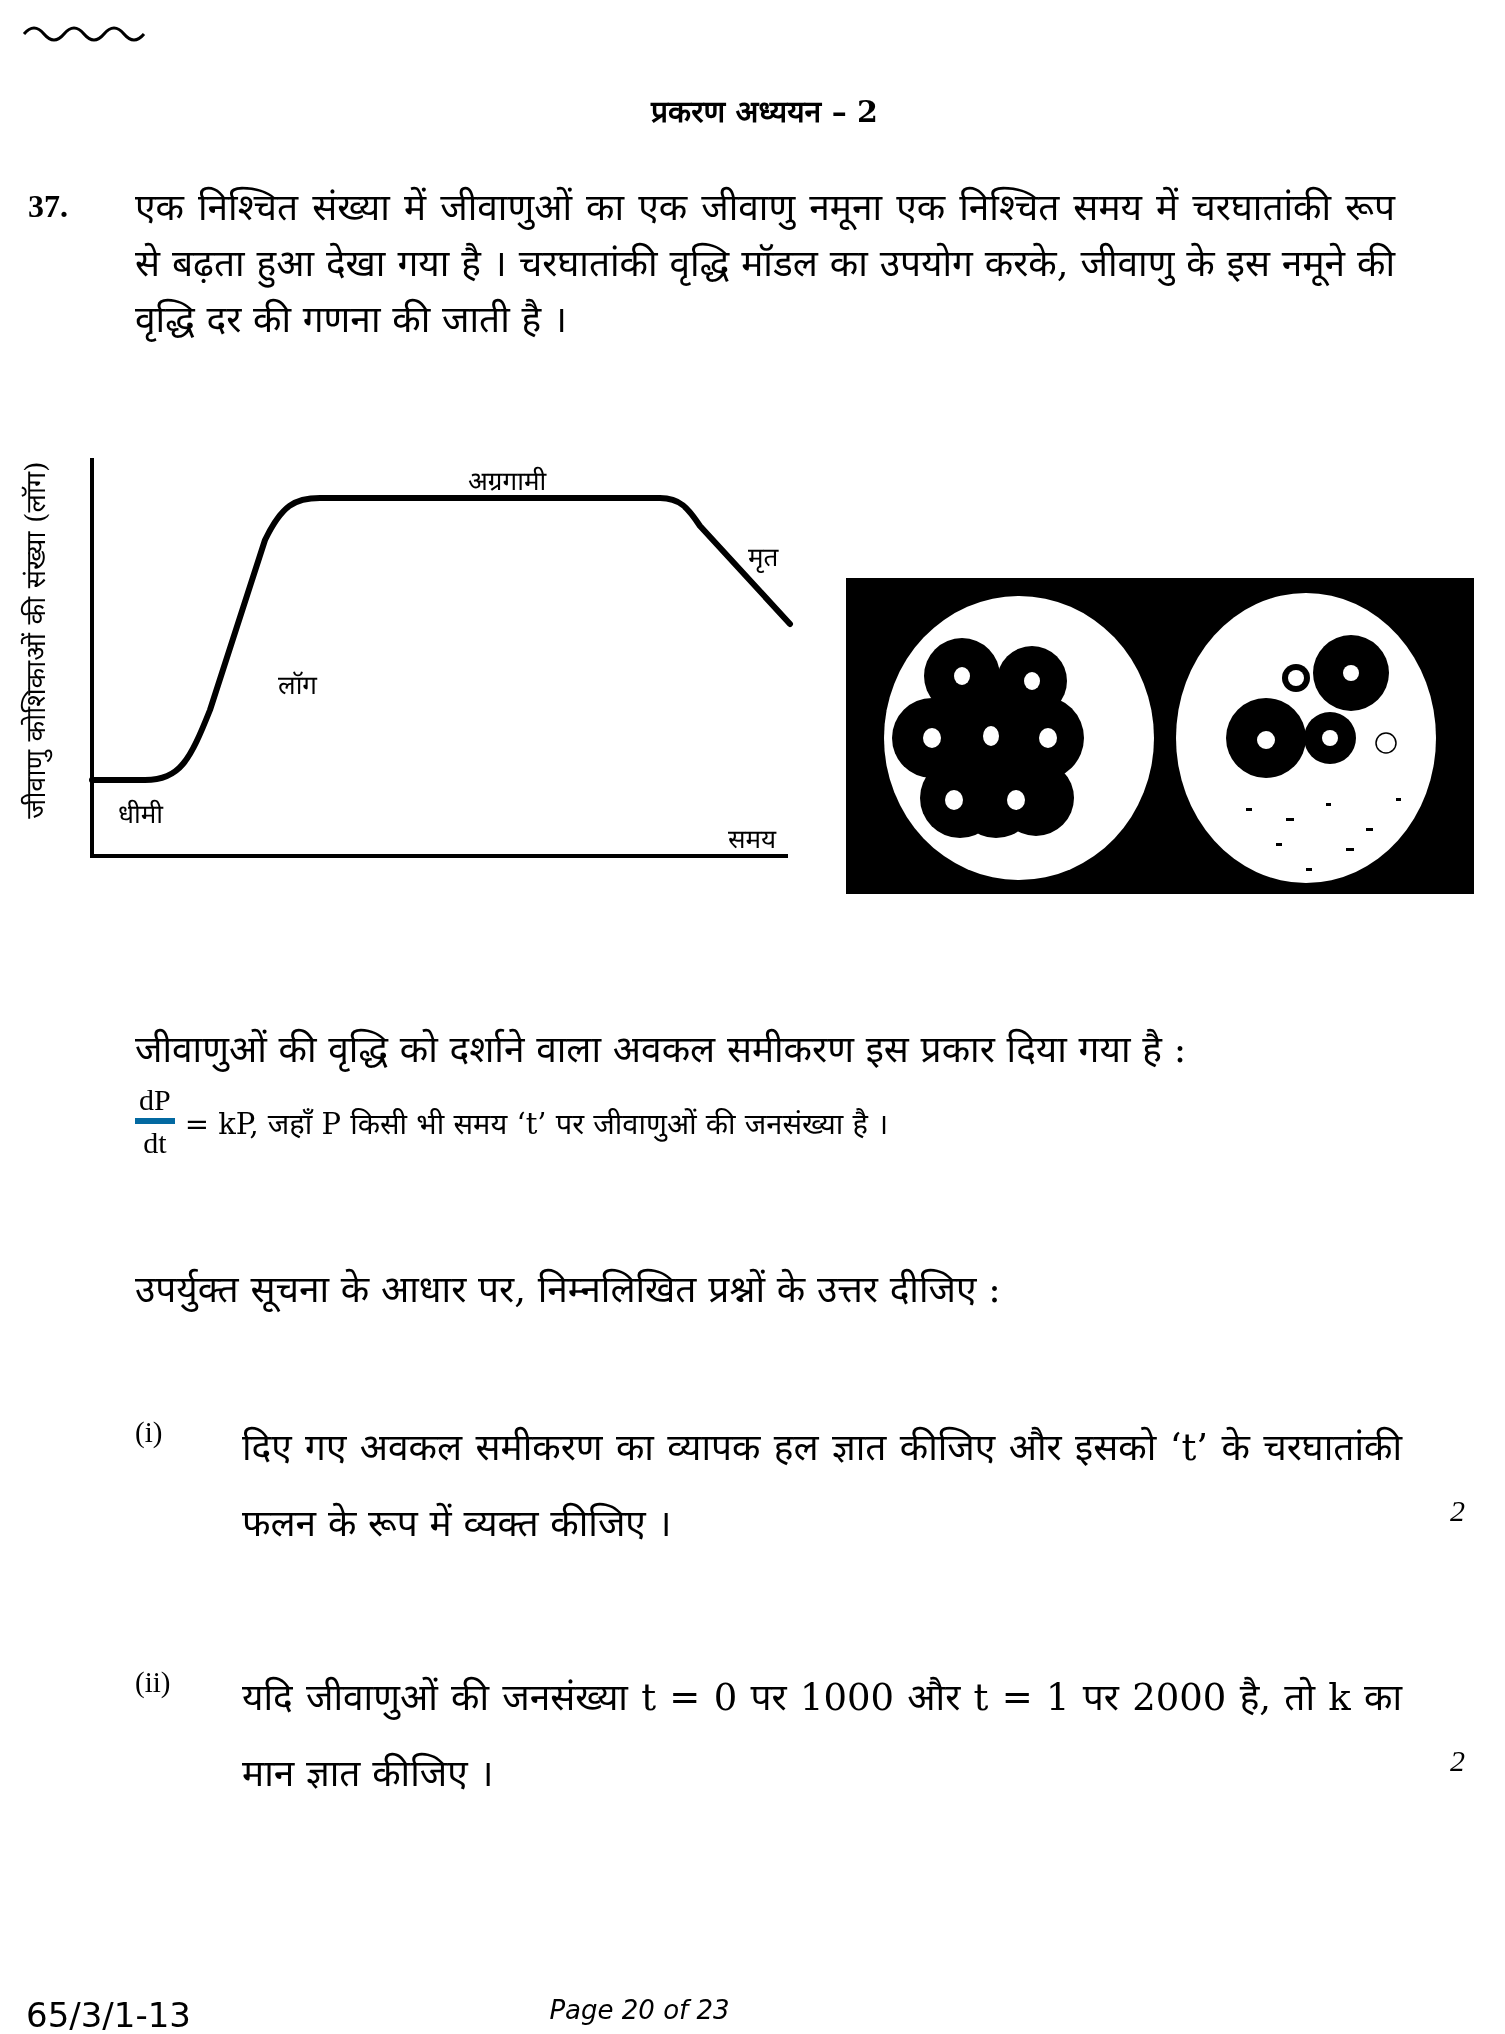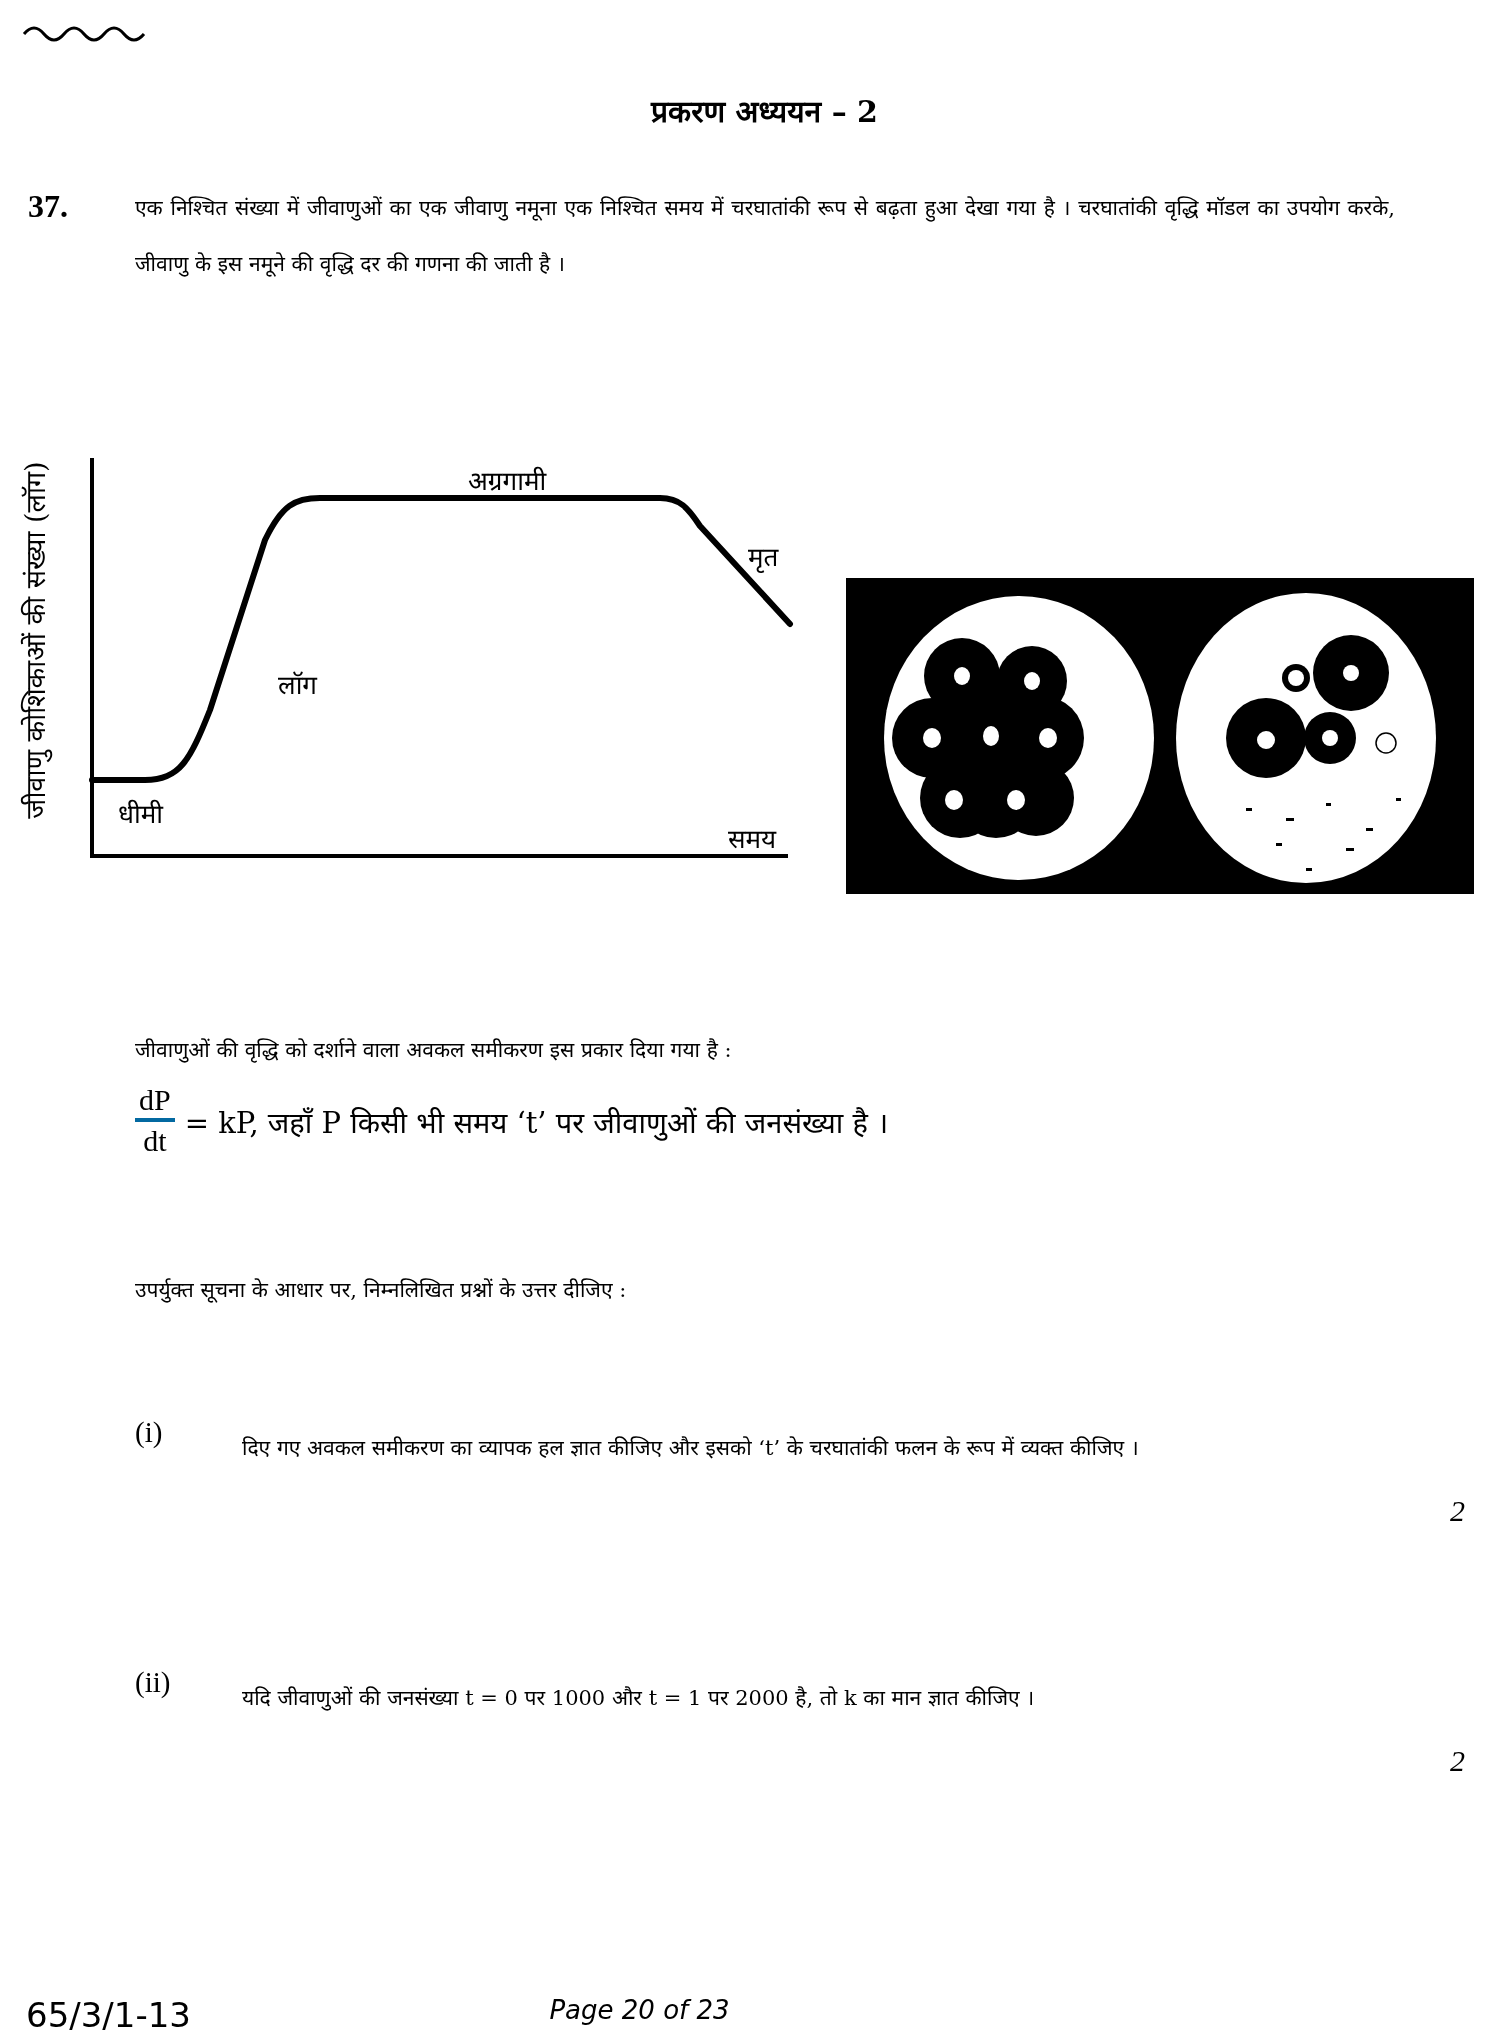--- a/index.html
+++ b/index.html
@@ -8,36 +8,36 @@
     font-family: "DejaVu Serif", "Liberation Serif", serif; color: #000;
   }
   .abs { position: absolute; }
   .wave { left: 22px; top: 22px; width: 130px; height: 30px; }
   .section-title {
     left: 12px; width: 1505px; top: 90px; text-align: center;
     font-size: 30px; font-weight: bold;
   }
   .qnum { left: 28px; top: 188px; font-size: 32px; font-weight: bold; font-family: "Liberation Serif", serif; }
   .para {
-    font-size: 21px; line-height: 56px; text-align: justify;
+    font-size: 37px; line-height: 56px; text-align: justify;
     text-align-last: left;
   }
   .intro { left: 135px; top: 180px; width: 1260px; }
   .chart-wrap { left: 20px; top: 430px; width: 780px; height: 480px; }
   .ylabel {
     position: absolute; left: -4px; top: 440px; width: 460px; height: 40px;
     transform-origin: 0 0; transform: rotate(-90deg);
     font-size: 27px; text-align: center; white-space: nowrap;
   }
   .chart-label { position: absolute; font-size: 26px; white-space: nowrap; }
   .photo { left: 846px; top: 578px; width: 628px; height: 316px; background: #000; }
   .ode-line { left: 135px; top: 1022px; width: 1260px; }
   .eq { left: 135px; top: 1082px; width: 1260px; font-size: 29px; display: flex; align-items: center; }
   .frac { display: inline-flex; flex-direction: column; align-items: center; font-family: "Liberation Serif", serif; font-size: 30px; margin-right: 10px; }
-  .frac .num { border-bottom: 4px solid #0369a1; padding: 0 4px; line-height: 36px; }
+  .frac .num { border-bottom: 6px solid #0369a1; padding: 0 4px; line-height: 36px; }
   .frac .den { line-height: 38px; }
   .based-on { left: 135px; top: 1262px; width: 1260px; }
   .sub-label { font-size: 29px; font-family: "Liberation Serif", serif; }
   .sub-i-label { left: 135px; top: 1416px; }
   .sub-i-text { left: 242px; top: 1410px; width: 1160px; line-height: 76px; }
   .sub-ii-label { left: 135px; top: 1666px; }
   .sub-ii-text { left: 242px; top: 1660px; width: 1160px; line-height: 76px; }
   .marks { left: 1450px; font-size: 30px; font-style: italic; font-family: "Liberation Serif", serif; }
   .footer-code { left: 26px; top: 1995px; font-size: 34px; font-family: "DejaVu Sans", sans-serif; }
   .footer-page { left: 0; width: 1279px; top: 1995px; text-align: center; font-size: 26px; font-style: italic; font-family: "DejaVu Sans", sans-serif; }

